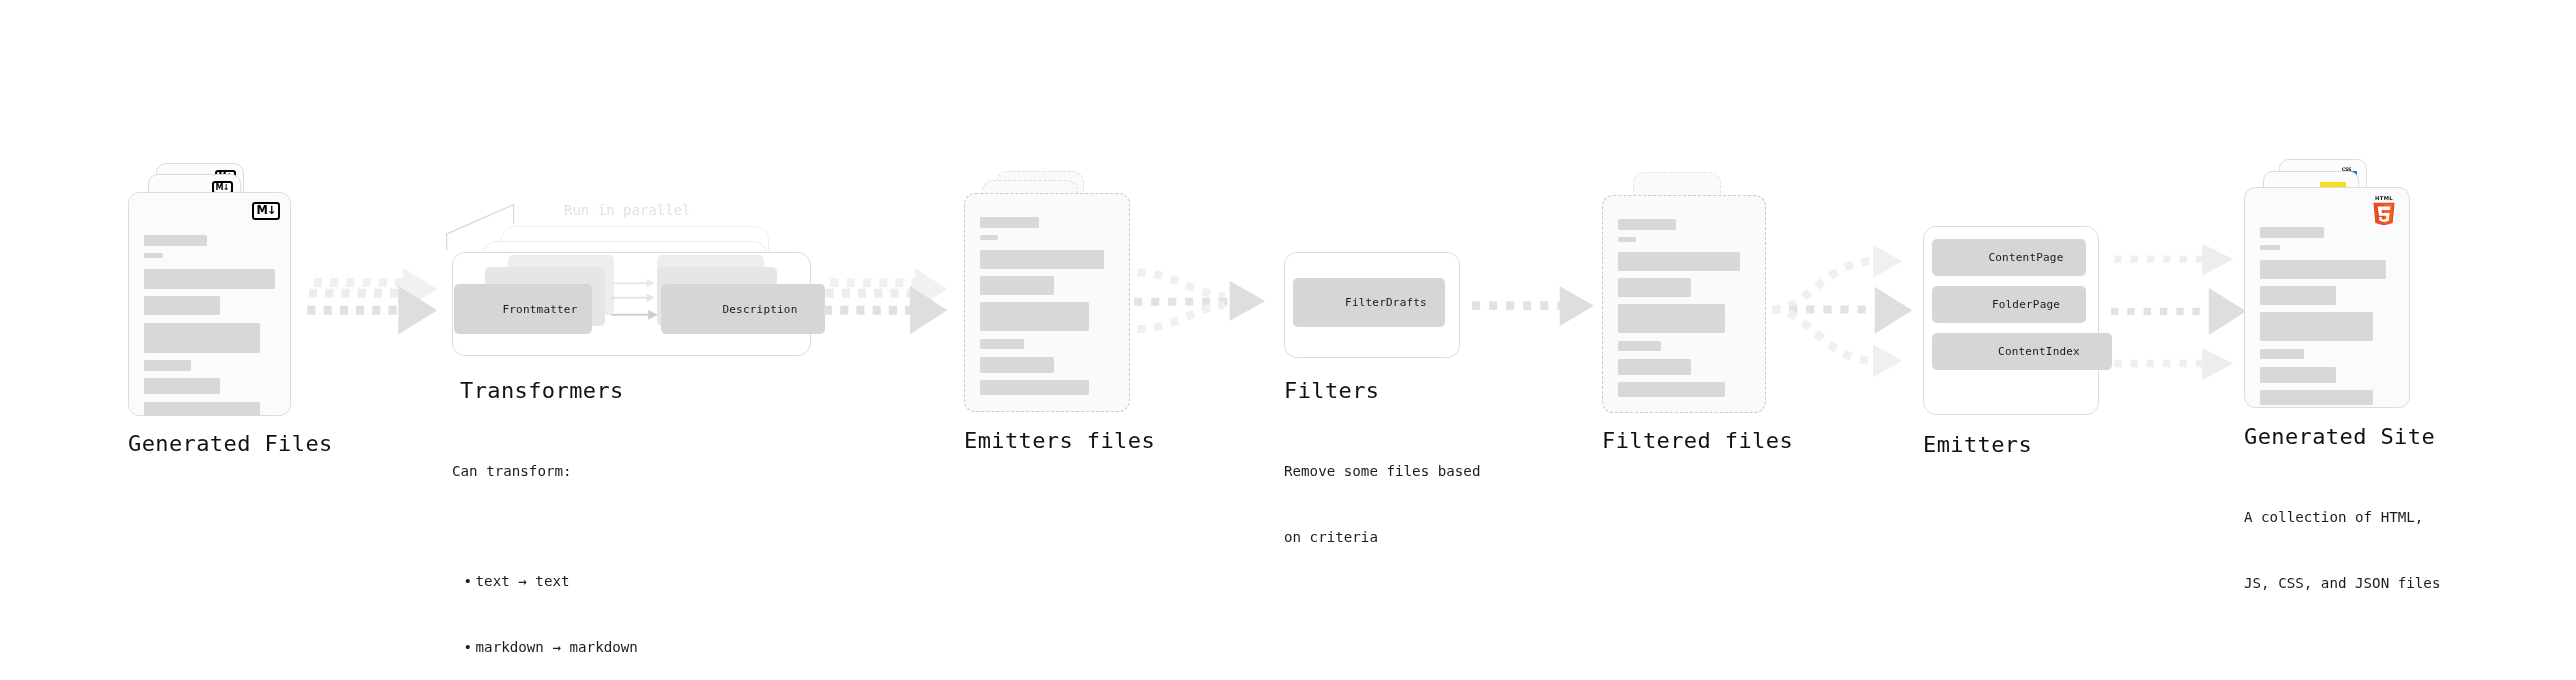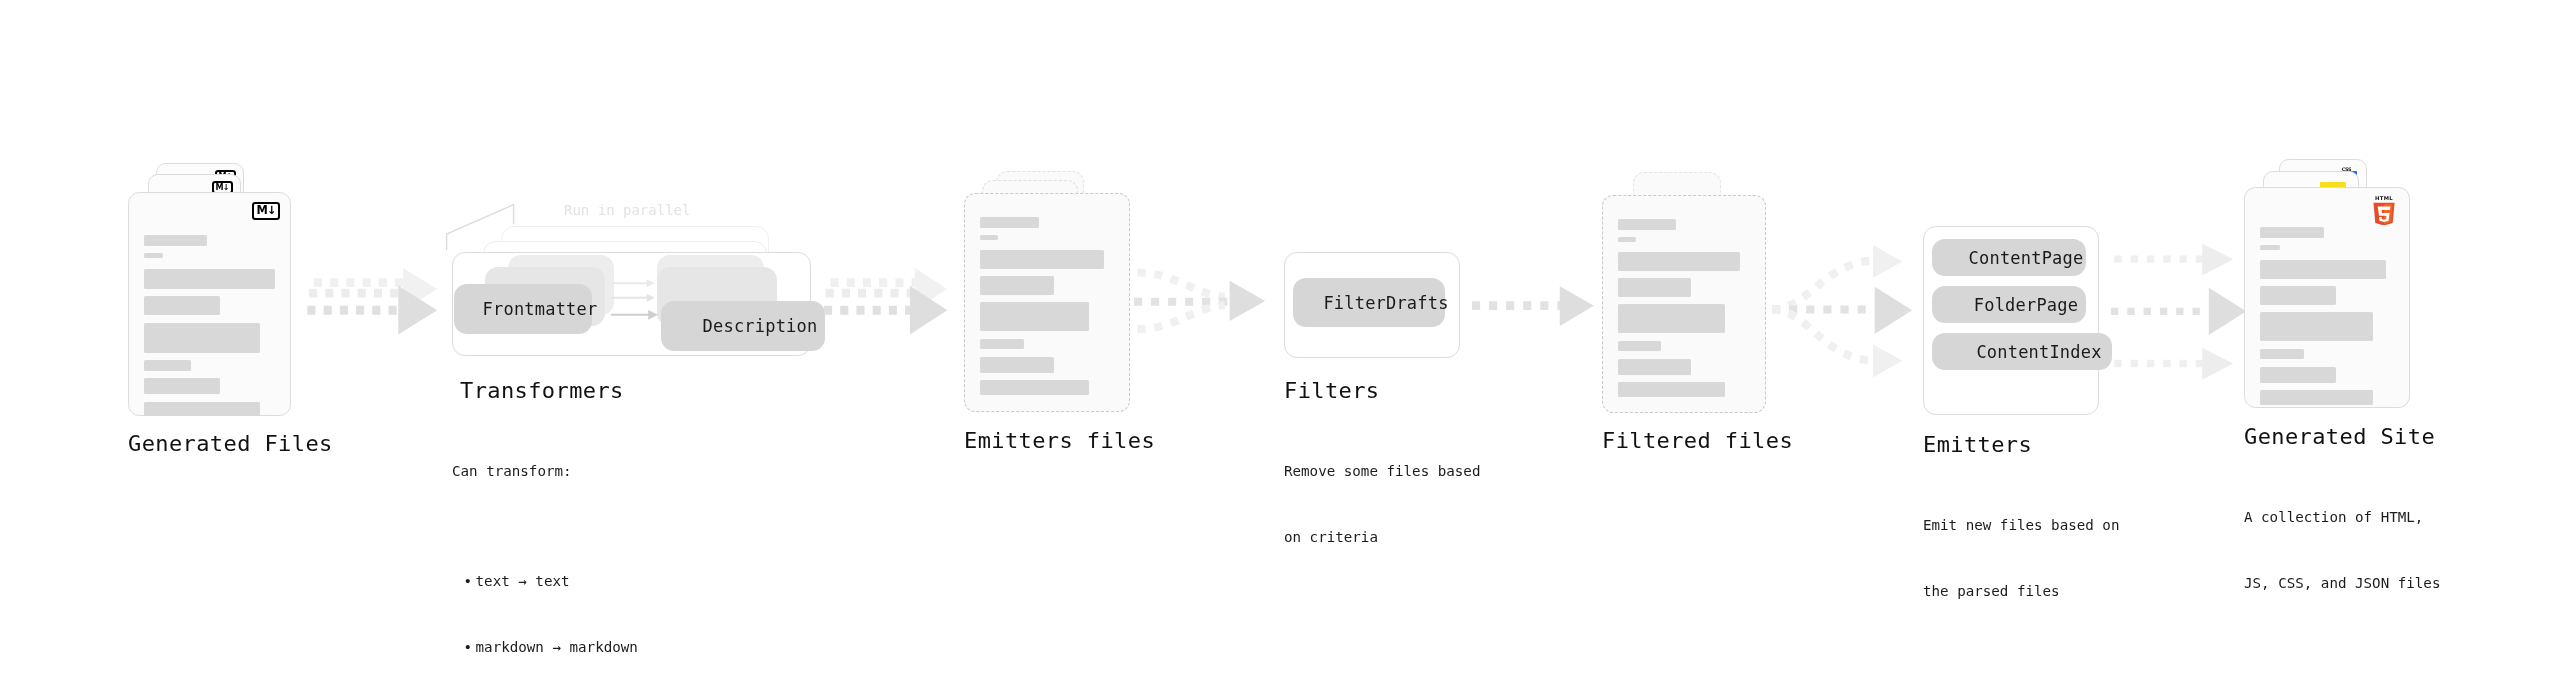--- a/index.html
+++ b/index.html
@@ -90,25 +90,25 @@
   .group-box {
     position: absolute;
     border: 1.4px solid #dcdcdc;
     border-radius: 13px;
     background: #ffffff;
     box-sizing: border-box;
   }
   .chip {
     position: absolute;
     background: #d6d6d6;
-    border-radius: 13px;
+    border-radius: 5px;
     display: flex;
     align-items: center;
     justify-content: center;
-    font-size: 17px;
+    font-size: 11px;
     color: #1a1a1a;
     letter-spacing: 0.2px;
     white-space: nowrap;
     box-sizing: border-box;
     padding-left: 34px;
   }
 
   
   .node-title {
     position: absolute;
@@ -200,21 +200,21 @@
         <path d="M0 10 H46" stroke="#eaeaea" stroke-width="2.4"></path>
         <path d="M44 5 L54 10 L44 15 Z" fill="#eaeaea"></path>
         <path d="M0 28 H46" stroke="#e4e4e4" stroke-width="2.4"></path>
         <path d="M44 23 L54 28 L44 33 Z" fill="#e4e4e4"></path>
         <path d="M0 49 H48" stroke="#cfcfcf" stroke-width="2.4"></path>
         <path d="M46 43 L58 49 L46 55 Z" fill="#cfcfcf"></path>
       </g>
     </svg>
 
     <div class="chip" style="left:454px; top:284px; width:138px; height:50px;">Frontmatter</div>
-    <div class="chip" style="left:661px; top:301px; width:164px; height:50px;">Description</div>
+    <div class="chip" style="left:661px; top:284px; width:164px; height:50px;">Description</div>
   </div>
 
   <div class="node-title" style="left:452px; top:378px;margin-left:8px;">Transformers</div>
 
   <div class="node-sub" style="left:452px; top:416px;">
     <div>Can transform:</div>
     <ul class="bullets">
       <li>text → text</li>
       <li>markdown → markdown</li>
       
@@ -305,24 +305,20 @@
   </svg>
 
   <div>
     <div class="group-box" style="left:1923px; top:226px; width:176px; height:189px;"></div>
     <div class="chip" style="left:1932px; top:239px; width:154px; height:37px;">ContentPage</div>
     <div class="chip" style="left:1932px; top:286px; width:154px; height:37px;">FolderPage</div>
     <div class="chip" style="left:1932px; top:333px; width:180px; height:37px;">ContentIndex</div>
   </div>
 
   <div class="node-title" style="left:1923px; top:432px;">Emitters</div>
-  <div class="node-sub" style="left:1923px; top:470px;">
-    <div>Emit new files based on</div>
-    <div>the parsed files</div>
-  </div>
 
   <svg class="arrow-svg" style="left:2111px; top:229px;" width="163" height="163" viewBox="0 0 200 200">
     <g fill="none" stroke-width="9" stroke-dasharray="9 11">
       <path d="M4 37 H112" stroke="#efefef"></path>
       <path d="M0 101 H120" stroke="#e2e2e2"></path>
       <path d="M4 165 H112" stroke="#efefef"></path>
     </g>
     <path d="M112 18 L150 37 L112 57 Z" fill="#ededed"></path>
     <path d="M120 72 L166 101 L120 130 Z" fill="#dedede"></path>
     <path d="M112 146 L150 165 L112 185 Z" fill="#ededed"></path>

